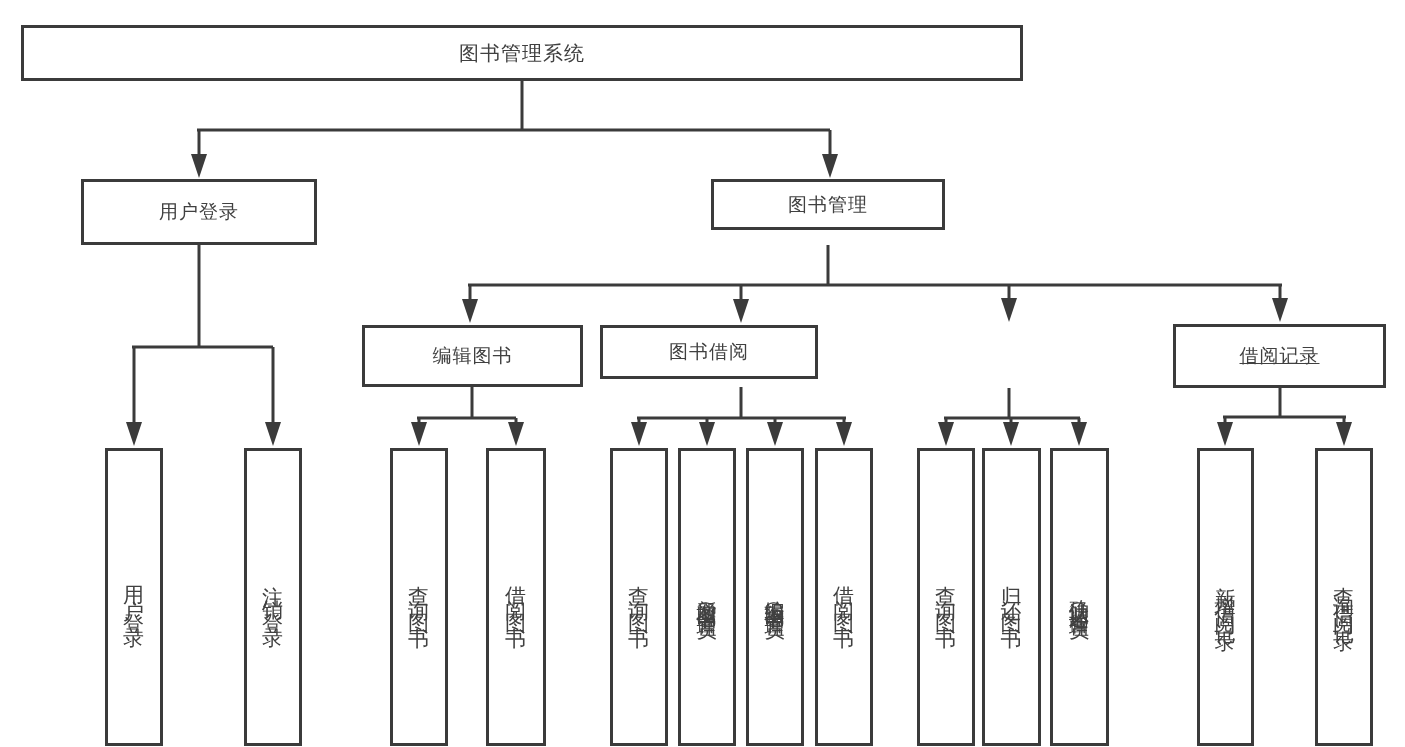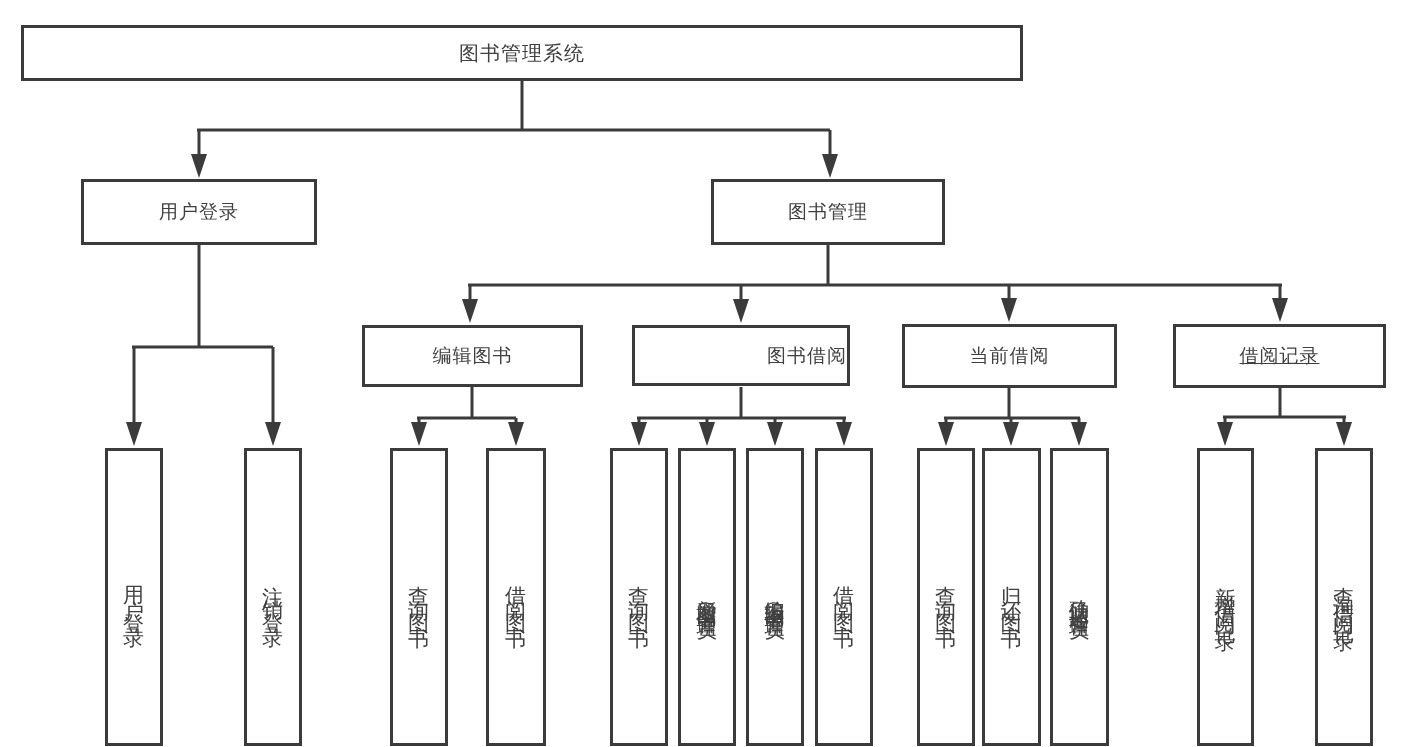--- a/index.html
+++ b/index.html
@@ -104,32 +104,29 @@
     <polygon points="1344,434 1336,410 1352,410"></polygon>
   </svg>
 
   <div class="node root" style="left:21px;top:13px;width:1002px;height:56px;">
     <span>图书管理系统</span>
   </div>
 
   <div class="node" style="left:81px;top:167px;width:236px;height:66px;">
     <span>用户登录</span>
   </div>
-  <div class="node" style="left:711px;top:167px;width:234px;height:66px;">
+  <div class="node" style="left:711px;top:167px;width:234px;height:51px;">
     <span>图书管理</span>
   </div>
 
   <div class="node" style="left:362px;top:313px;width:221px;height:62px;">
     <span>编辑图书</span>
   </div>
-  <div class="node" style="left:632px;top:313px;width:218px;height:61px;justify-content:flex-end;">
+  <div class="node" style="left:600px;top:313px;width:218px;height:54px;">
     <span>图书借阅</span>
-  </div>
-  <div class="node" style="left:902px;top:312px;width:215px;height:64px;">
-    <span>当前借阅</span>
   </div>
   <div class="node" style="left:1173px;top:312px;width:213px;height:64px;text-decoration:underline;">
     <span>借阅记录</span>
   </div>
 
   <div class="leaf" style="left:105px;">
     <span>用户登录</span>
   </div>
   <div class="leaf" style="left:244px;">
     <span>注销登录</span>

